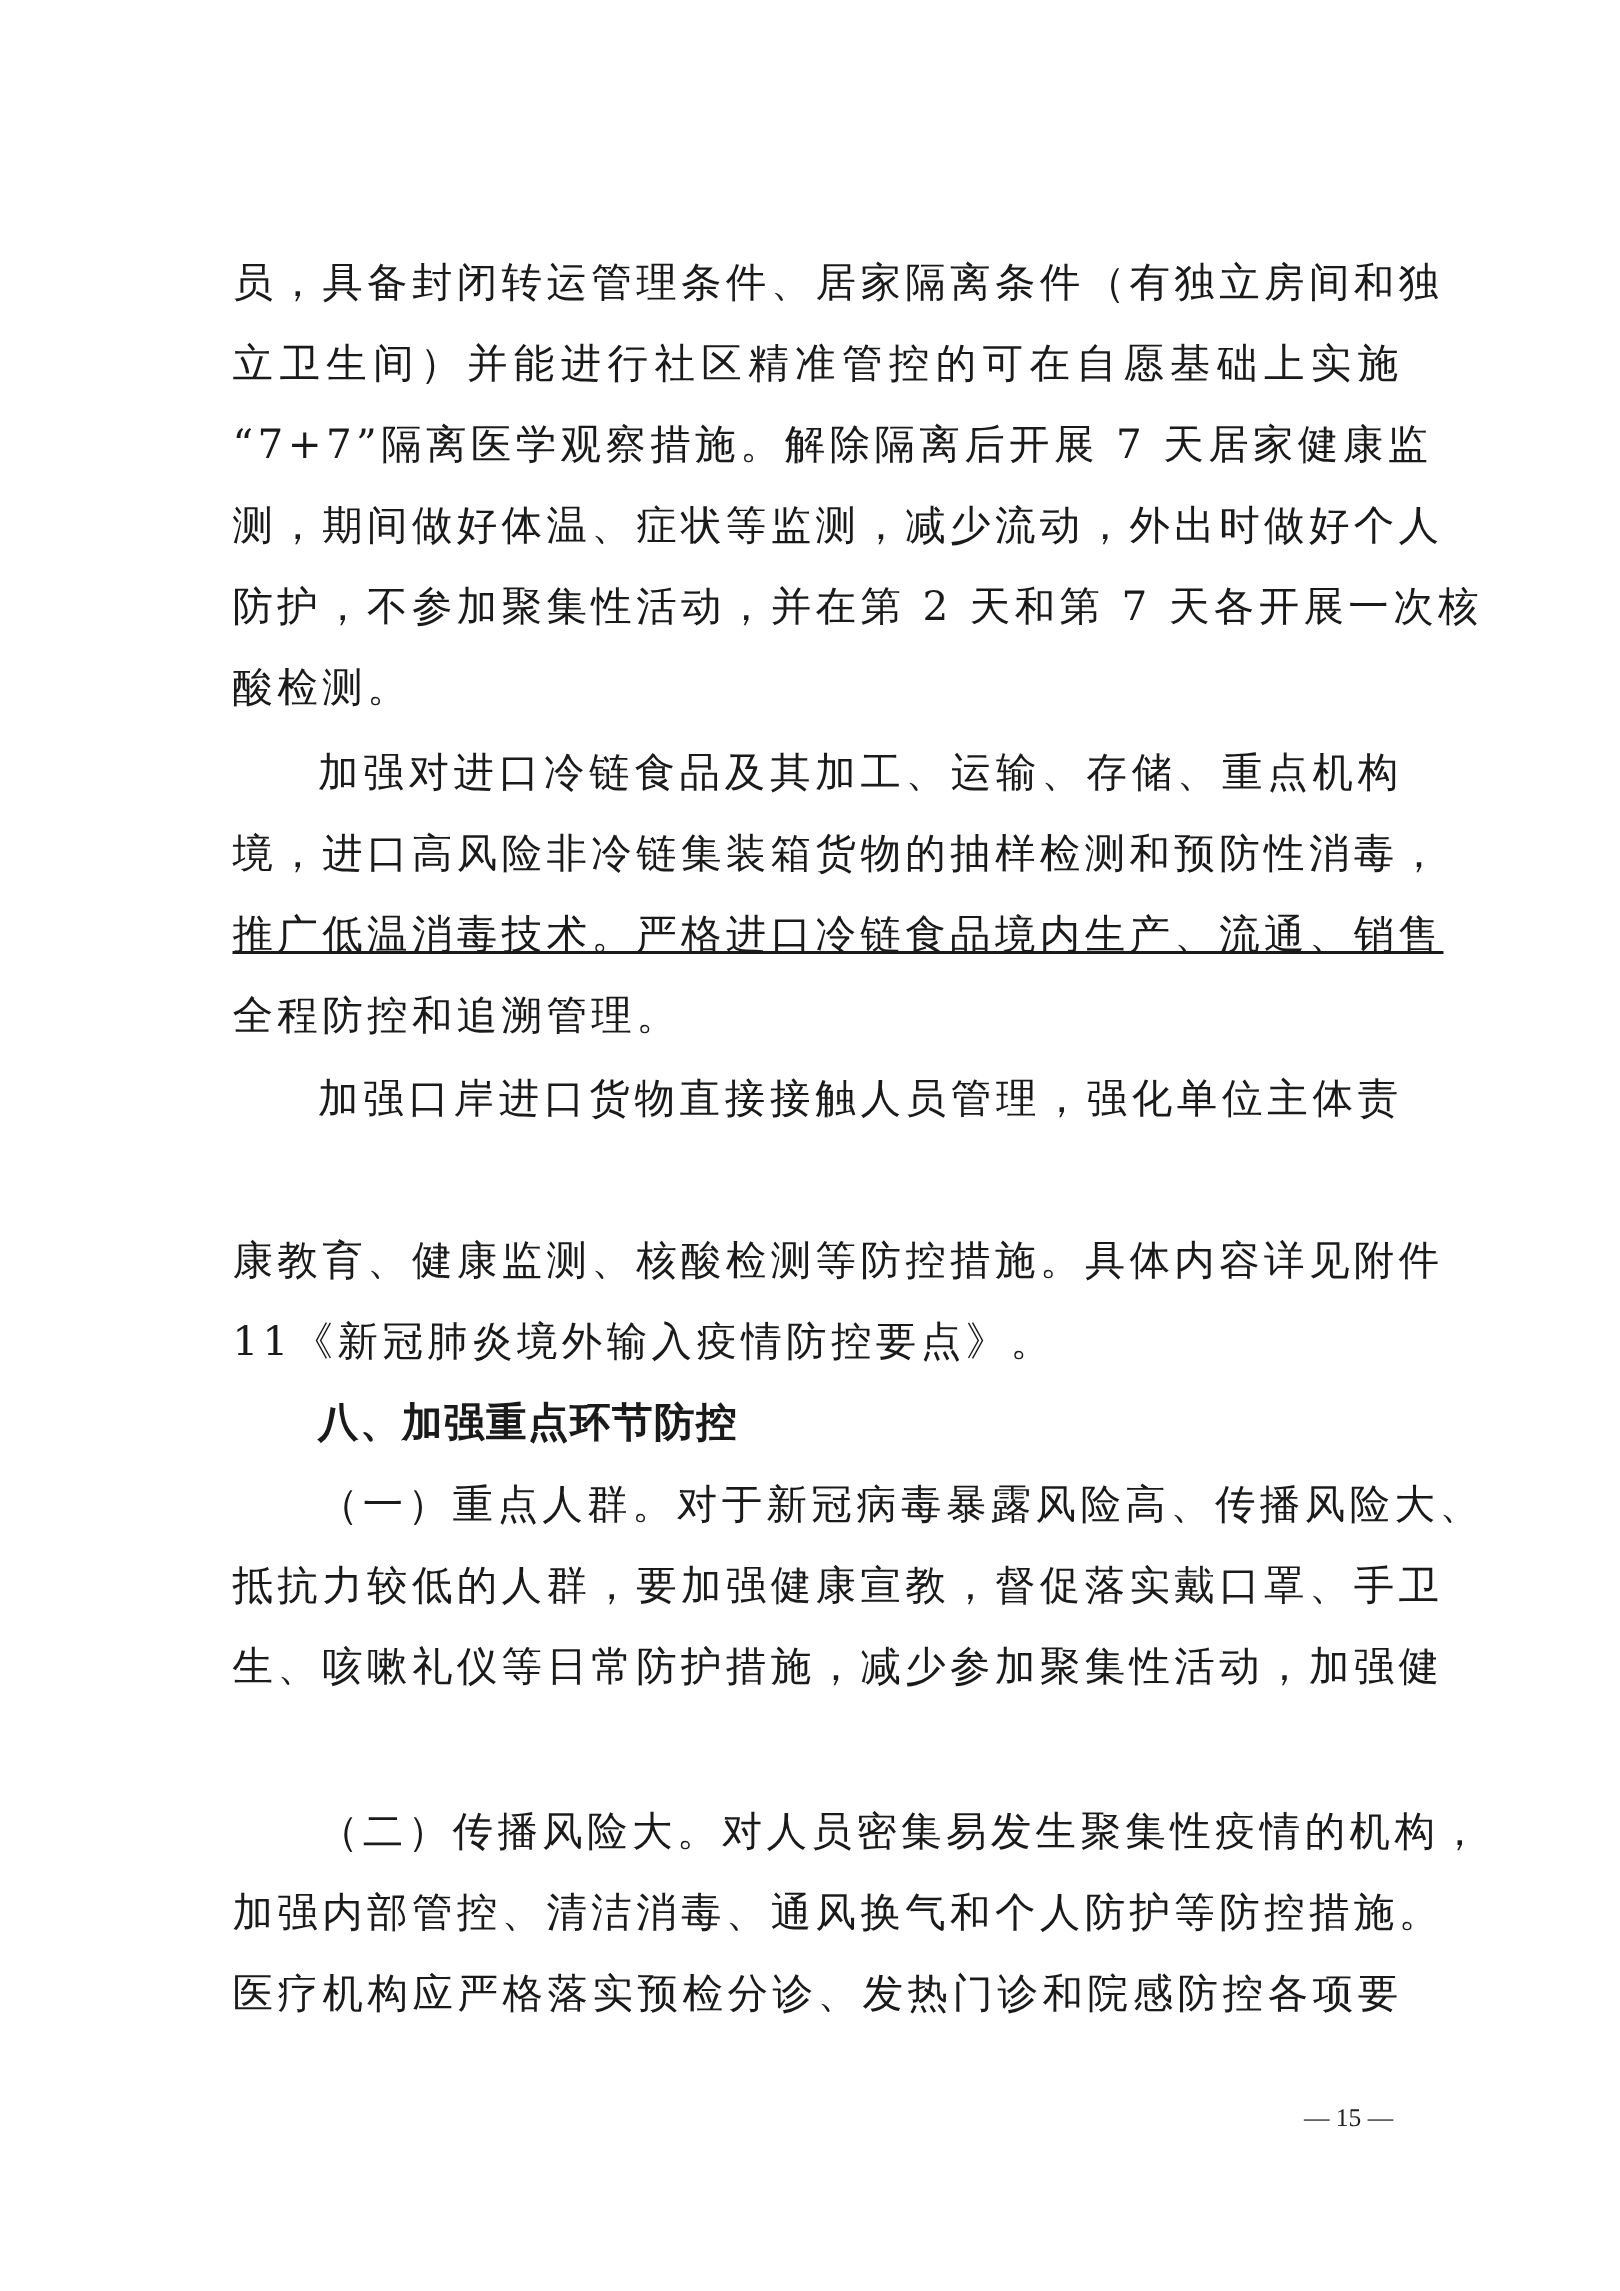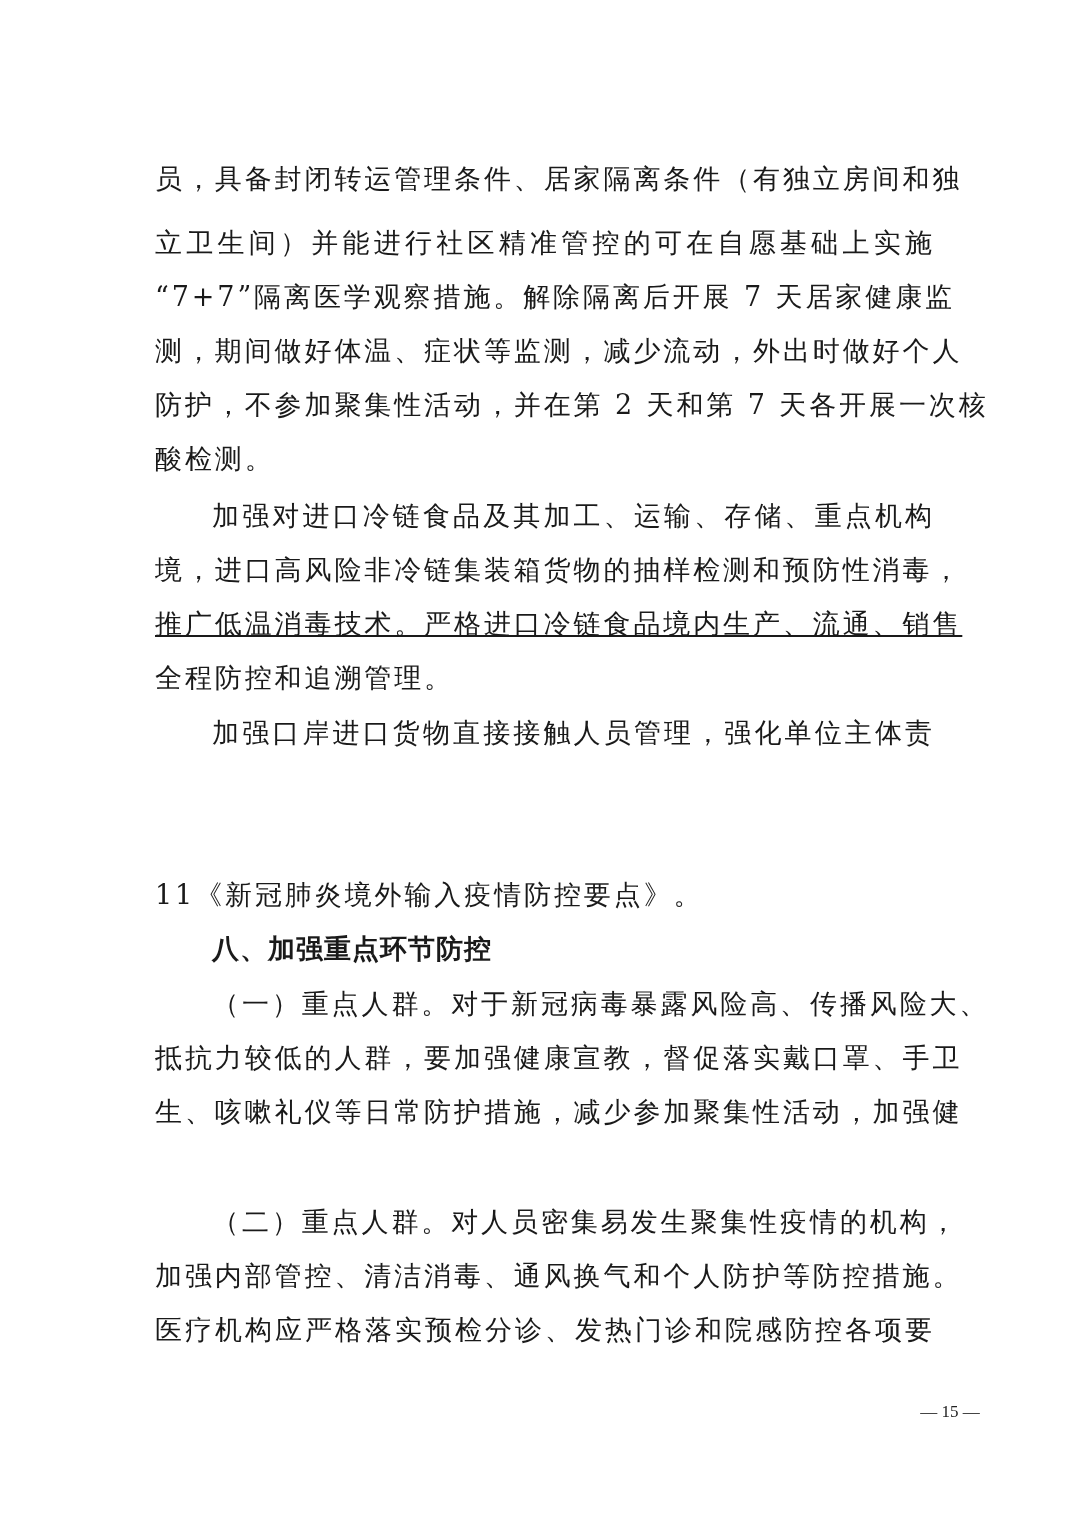--- a/index.html
+++ b/index.html
@@ -42,54 +42,55 @@
       width: 723px;
     }
     .line.heading {
       font-family: "DejaVu Sans", "Liberation Sans", sans-serif;
       font-weight: bold;
       letter-spacing: 1px;
       text-align-last: left;
     }
     .page-number {
       position: absolute;
-      left: 905px;
+      left: 854px;
       top: 1400px;
       width: 90px;
       font-family: "Liberation Serif", serif;
       font-size: 17px;
       line-height: 24px;
       text-align: center;
       color: #222;
     }
   </style>
 </head>
 <body>
 
 <div class="page">
 
-  <div class="line" style="top:152px;">员，具备封闭转运管理条件、居家隔离条件（有独立房间和独</div>
+  <div class="line" style="top:162px;">员，具备封闭转运管理条件、居家隔离条件（有独立房间和独</div>
   <div class="line" style="top:216px;">立卫生间）并能进行社区精准管控的可在自愿基础上实施</div>
   <div class="line" style="top:270px;">“7+7”隔离医学观察措施。解除隔离后开展 7 天居家健康监</div>
   <div class="line" style="top:324px;">测，期间做好体温、症状等监测，减少流动，外出时做好个人</div>
   <div class="line" style="top:378px;">防护，不参加聚集性活动，并在第 2 天和第 7 天各开展一次核</div>
   <div class="line last" style="top:432px;">酸检测。</div>
 
   <div class="line indent" style="top:489px;">加强对进口冷链食品及其加工、运输、存储、重点机构</div>
   <div class="line" style="top:543px;">境，进口高风险非冷链集装箱货物的抽样检测和预防性消毒，</div>
   <div class="line" style="top:597px;text-decoration:underline;">推广低温消毒技术。严格进口冷链食品境内生产、流通、销售</div>
   <div class="line last" style="top:651px;">全程防控和追溯管理。</div>
 
   <div class="line indent" style="top:706px;">加强口岸进口货物直接接触人员管理，强化单位主体责</div>
+  <div class="line" style="top:814px;">康教育、健康监测、核酸检测等防控措施。具体内容详见附件</div>
   <div class="line last" style="top:868px;">11《新冠肺炎境外输入疫情防控要点》。</div>
 
   <div class="line indent heading" style="top:922px;">八、加强重点环节防控</div>
 
   <div class="line indent" style="top:977px;">（一）重点人群。对于新冠病毒暴露风险高、传播风险大、</div>
   <div class="line" style="top:1031px;">抵抗力较低的人群，要加强健康宣教，督促落实戴口罩、手卫</div>
   <div class="line" style="top:1085px;">生、咳嗽礼仪等日常防护措施，减少参加聚集性活动，加强健</div>
 
-  <div class="line indent" style="top:1195px;">（二）重点人群。对人员密集易发生聚集性疫情的机构，</div>
+  <div class="line indent" style="top:1195px;">（二）传播风险大。对人员密集易发生聚集性疫情的机构，</div>
   <div class="line" style="top:1249px;">加强内部管控、清洁消毒、通风换气和个人防护等防控措施。</div>
   <div class="line" style="top:1303px;">医疗机构应严格落实预检分诊、发热门诊和院感防控各项要</div>
 
   <div class="page-number">— 15 —</div>
 </div>
 
 </body></html>

